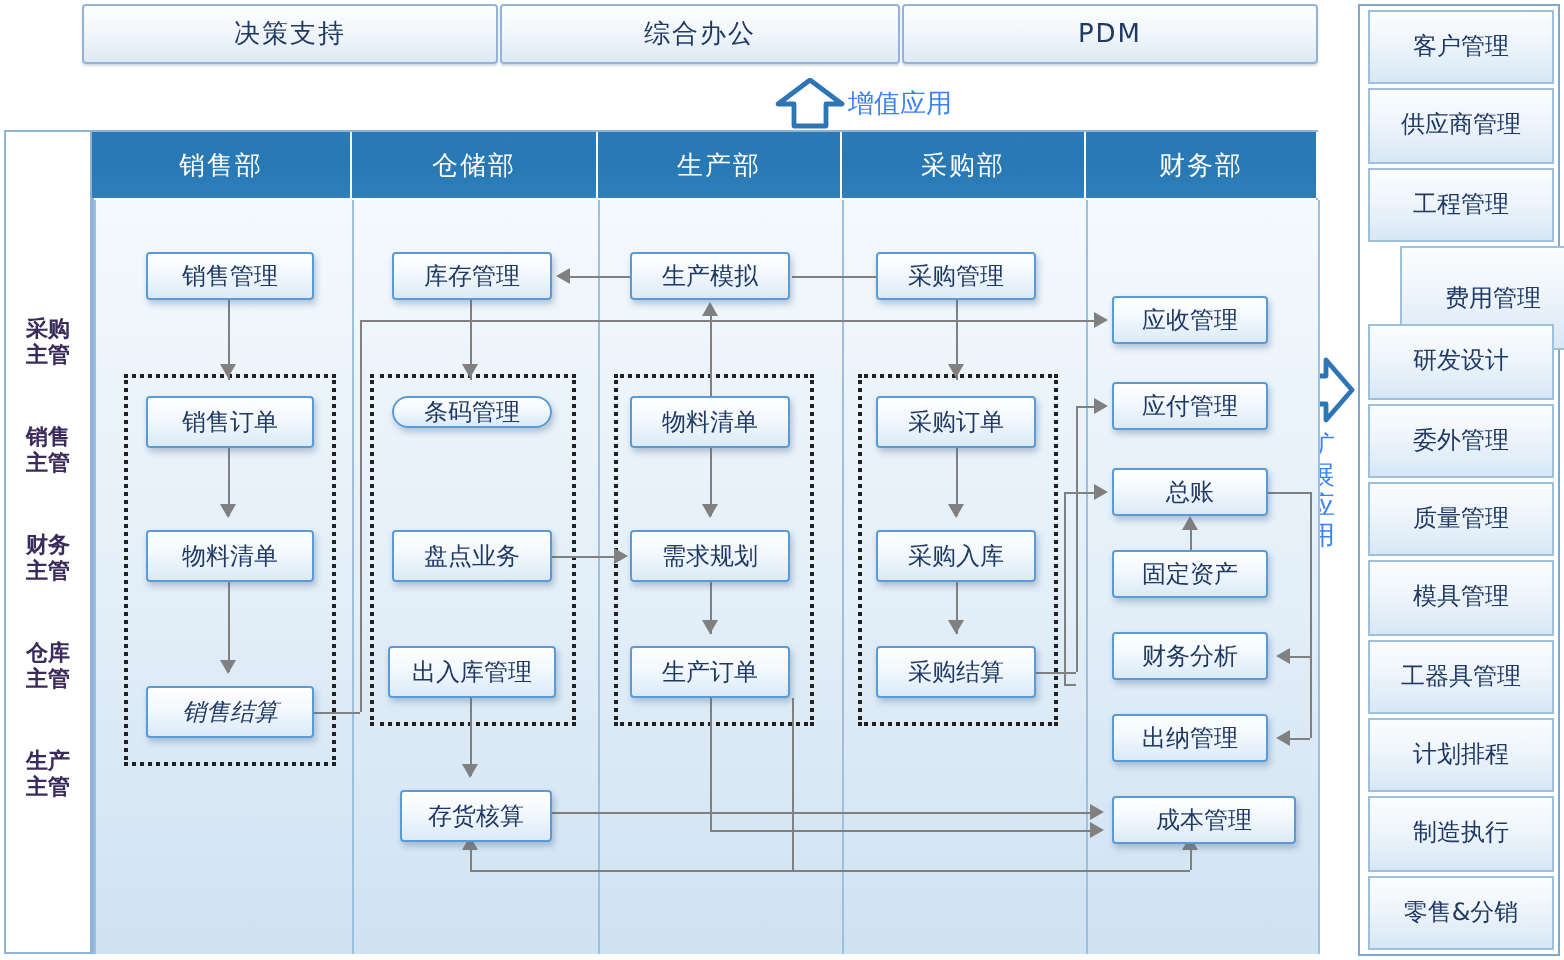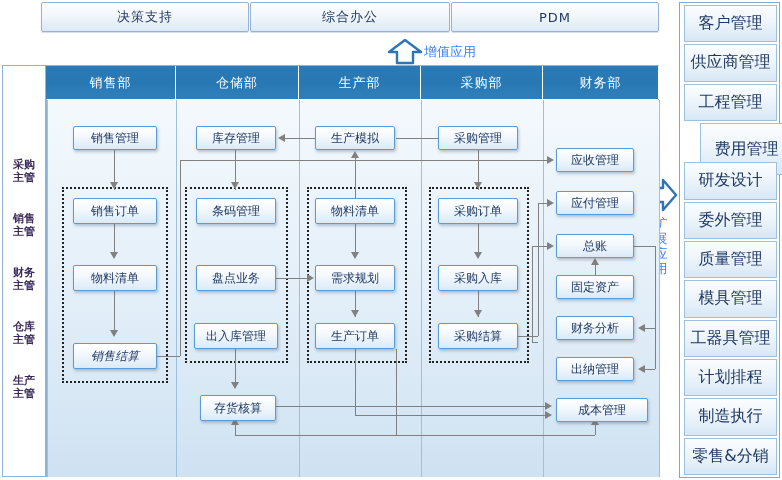--- a/index.html
+++ b/index.html
@@ -106,21 +106,21 @@
     position: absolute;
     border: 1px solid #7fa8d0;
     background: #ffffff;
   }
   .ext-item {
     position: absolute;
     left: 0; right: 0;
     background: linear-gradient(to bottom, #fbfdfe 0%, #eef5fb 45%, #d7e7f5 100%);
     border: 1px solid #9dc0de;
     display: flex; align-items: center; justify-content: center;
-    font-size: 16px; color: #1f3864;
+    font-size: 12px; color: #1f3864;
   }
 
   
   .callout-label {
     position: absolute;
     font-size: 13px;
     color: #3b82f6;
   }
   .callout-label.vert {
     width: 14px;
@@ -278,21 +278,21 @@
 
     <div class="line v" style="left:396px;top:349px;height:86px;"></div>
   </div>
 
   <div id="nodes">
       <div class="node" style="left: 73px; top: 126px; width: 84px; height: 24px;">销售管理</div>
       <div class="node" style="left: 73px; top: 198px; width: 84px; height: 26px;">销售订单</div>
       <div class="node" style="left: 73px; top: 265px; width: 84px; height: 26px;">物料清单</div>
       <div class="node" style="left: 73px; top: 343px; width: 84px; height: 26px; font-style: italic;">销售结算</div>
       <div class="node" style="left: 196px; top: 126px; width: 80px; height: 24px;">库存管理</div>
-      <div class="node" style="left: 196px; top: 198px; width: 80px; height: 26px;">条码管理</div>
+      <div class="node" style="left: 196px; top: 198px; width: 80px; height: 16px; border-radius: 13px;">条码管理</div>
       <div class="node" style="left: 196px; top: 265px; width: 80px; height: 26px;">盘点业务</div>
       <div class="node" style="left: 194px; top: 323px; width: 84px; height: 26px; font-family: Liberation Serif, serif;">出入库管理</div>
       <div class="node" style="left: 200px; top: 395px; width: 76px; height: 26px;">存货核算</div>
       <div class="node" style="left: 315px; top: 126px; width: 80px; height: 24px;">生产模拟</div>
       <div class="node" style="left: 315px; top: 198px; width: 80px; height: 26px;">物料清单</div>
       <div class="node" style="left: 315px; top: 265px; width: 80px; height: 26px;">需求规划</div>
       <div class="node" style="left: 315px; top: 323px; width: 80px; height: 26px;">生产订单</div>
       <div class="node" style="left: 438px; top: 126px; width: 80px; height: 24px;">采购管理</div>
       <div class="node" style="left: 438px; top: 198px; width: 80px; height: 26px;">采购订单</div>
       <div class="node" style="left: 438px; top: 265px; width: 80px; height: 26px;">采购入库</div>

